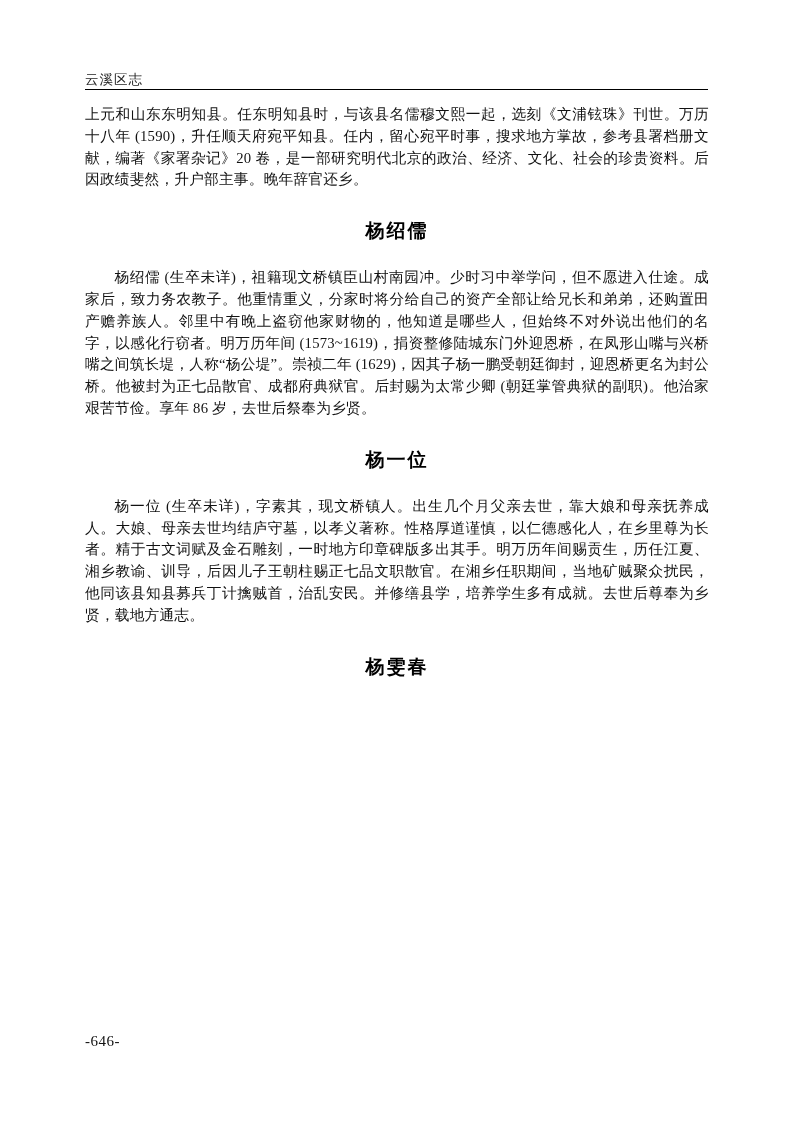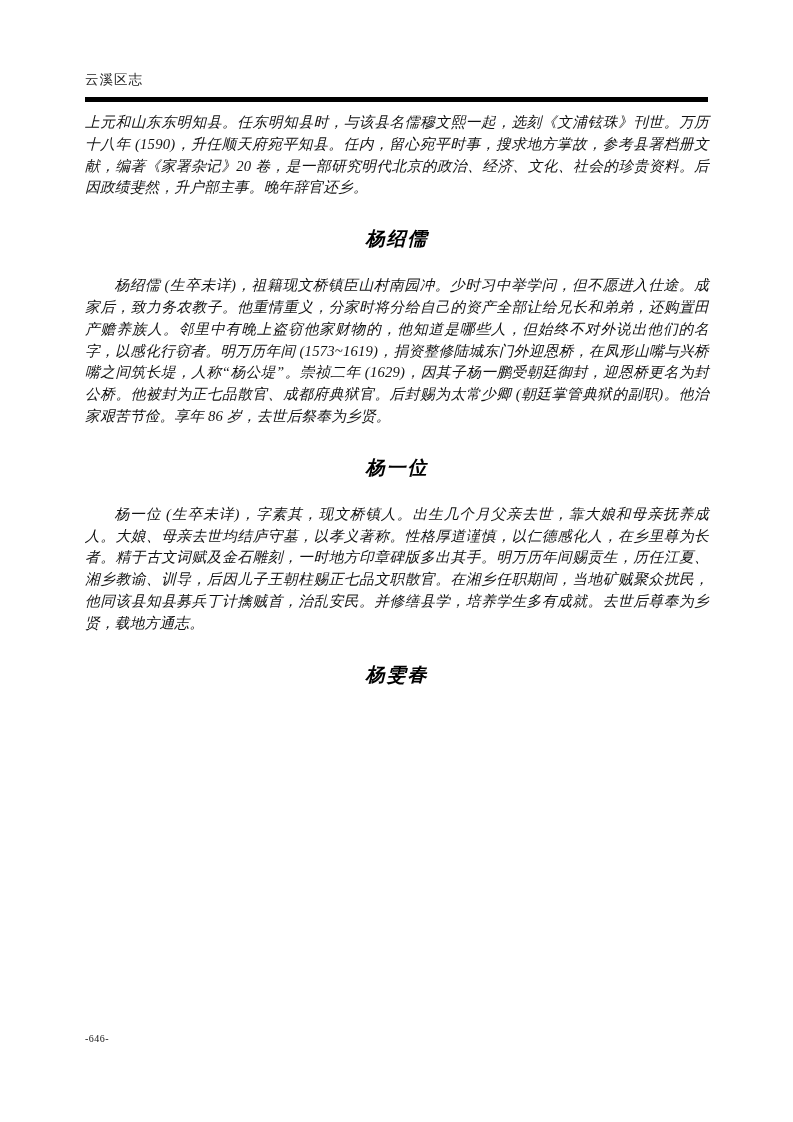--- a/index.html
+++ b/index.html
@@ -12,34 +12,33 @@
     background: #ffffff;
     font-family: "Liberation Serif", serif;
     color: #1a1a1a;
     overflow: hidden;
   }
   .running-header {
     position: absolute;
     top: 70px;
     left: 85px;
     right: 85px;
-    padding-bottom: 8px;
-    border-bottom: 5px solid #000000;
+    padding-bottom: 0;
+    border-bottom: 1px solid #000000;
   }
   .running-header .book-title {
     font-size: 13.5px;
     letter-spacing: 1px;
     color: #222222;
   }
   .content {
     position: absolute;
-    top: 112px;
+    top: 104px;
     left: 85px;
     right: 84px;
-    font-style: italic;
   }
   .para {
     font-size: 14.7px;
     line-height: 21.8px;
     text-align: justify;
     letter-spacing: 0.2px;
     color: #111111;
   }
   .para.indent { text-indent: 2em; }
   .section-heading {
@@ -48,21 +47,21 @@
     font-weight: bold;
     letter-spacing: 2px;
     margin-top: 27px;
     margin-bottom: 23px;
     color: #000000;
   }
   .page-footer {
     position: absolute;
     top: 1033px;
     left: 85px;
-    font-size: 10px;
+    font-size: 15px;
     color: #111111;
     letter-spacing: 0.5px;
   }
 </style>
 </head>
 <body>
 
 <div class="page">
 
   <div class="running-header">

